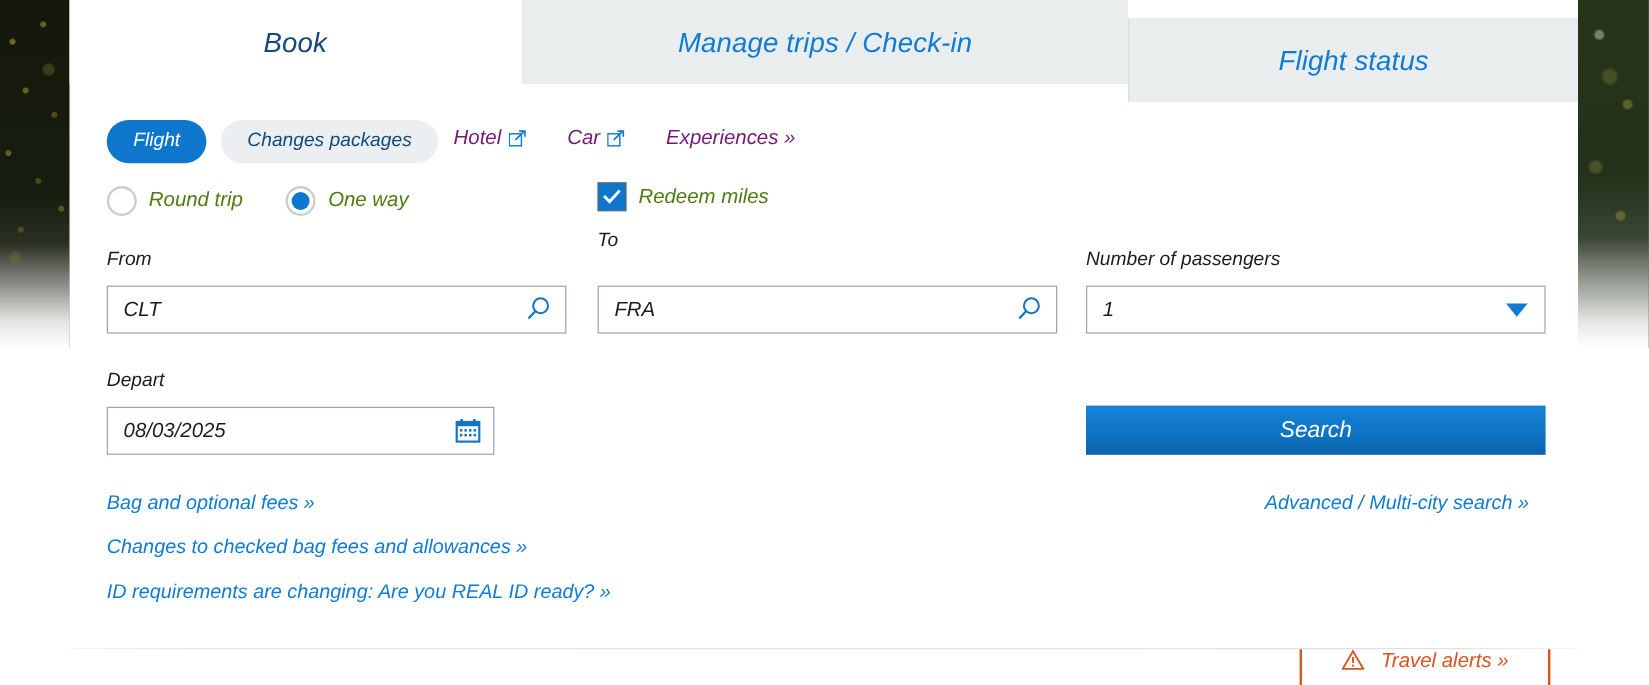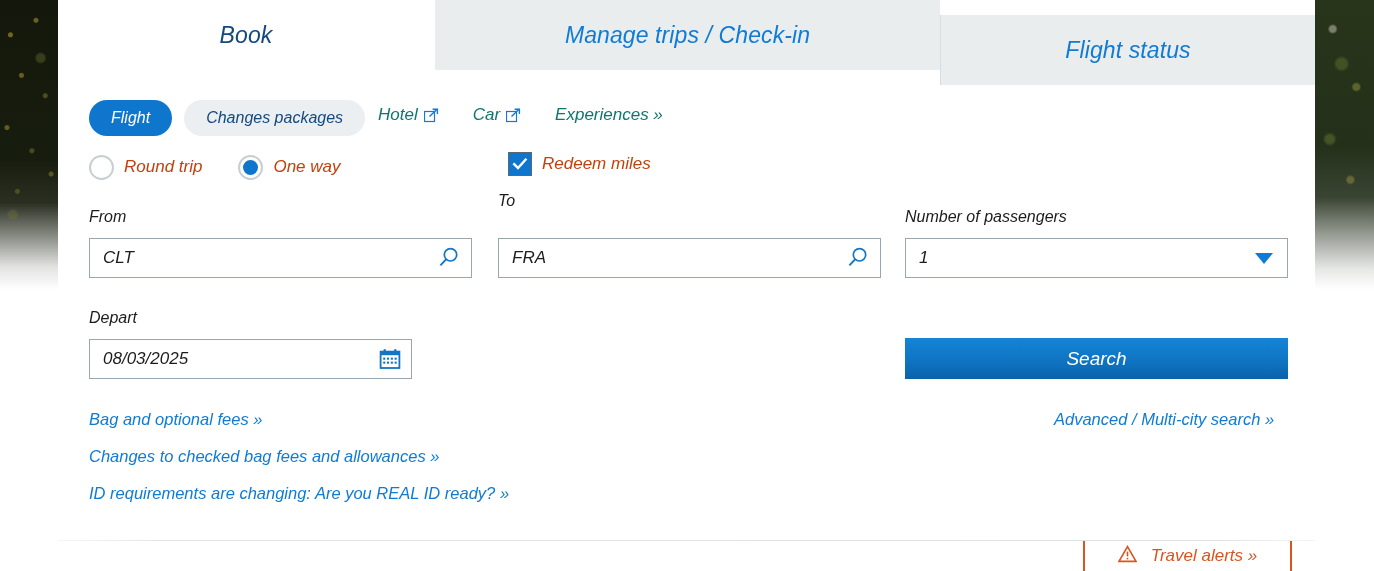--- a/index.html
+++ b/index.html
@@ -69,36 +69,36 @@
   .pills { position: absolute; left: 31px; top: 100px; height: 36px; display: flex; align-items: center; }
   .pill {
     height: 36px; border-radius: 18px; display: flex; align-items: center; justify-content: center;
     font-size: 16px; cursor: pointer; padding: 0 22px;
   }
   .pill.sel { background: #0f76cd; color: #ffffff; }
   .pill.unsel { background: #eceff1; color: #13497e; margin-left: 12px; }
 
   .extlinks { position: absolute; left: 320px; top: 105px; display: flex; align-items: center; gap: 0; }
   .extlink {
-    font-size: 17px; color: #0f766e; cursor: pointer; display: flex; align-items: center; gap: 6px;
+    font-size: 17px; color: #701a75; cursor: pointer; display: flex; align-items: center; gap: 6px;
     margin-right: 34px; white-space: nowrap; text-align: center;
   }
   .ext-ico { display: inline-block; width: 15px; height: 15px; position: relative; }
   .ext-ico svg { display: block; }
 
   
   .optrow { position: absolute; left: 31px; top: 152px; height: 30px; display: flex; align-items: center; }
   .opt { display: flex; align-items: center; cursor: pointer; margin-right: 36px; }
   .radio { width: 25px; height: 25px; border-radius: 50%; border: 2px solid #c9ced2; background: #fff;
            display: flex; align-items: center; justify-content: center; }
   .radio.on { border-color: #c9ced2; }
   .radio.on::after { content: ""; width: 15px; height: 15px; border-radius: 50%; background: #0f76cd; }
-  .optlabel { font-size: 17px; color: #c2410c; margin-left: 10px; }
-
-  .chkwrap { position: absolute; left: 450px; top: 152px; display: flex; align-items: center; cursor: pointer; }
+  .optlabel { font-size: 17px; color: #4d7c0f; margin-left: 10px; }
+
+  .chkwrap { position: absolute; left: 440px; top: 152px; display: flex; align-items: center; cursor: pointer; }
   .chkbox { width: 24px; height: 24px; border: 1px solid #5a6a74; background: #0f76cd;
             display: flex; align-items: center; justify-content: center; }
   .chkbox svg { display: block; }
 
   
   .fieldlabel { position: absolute; font-size: 16px; color: #1c1c1c; }
   .field {
     position: absolute; height: 40px; border: 1px solid #9aa6ae; background: #fff;
     display: flex; align-items: center; padding: 0 10px 0 13px;
   }
@@ -123,21 +123,21 @@
 
   
   .flink { position: absolute; font-size: 16.5px; color: #0f7bd4; cursor: pointer; white-space: nowrap; }
 
   
   .divider { position: absolute; left: 0; top: 540px; width: 1257px; height: 1px;
              background: linear-gradient(90deg, #f4f5f6 0%, #e3e5e7 8%, #dfe2e4 92%, #f4f5f6 100%); }
   .alertbox {
     position: absolute; left: 1025px; top: 541px; width: 209px; height: 30px;
     border-left: 2px solid #d9541e; border-right: 2px solid #d9541e;
-    display: flex; align-items: center; justify-content: center; gap: 14px;
+    display: flex; justify-content: center; gap: 14px;
     cursor: pointer;
   }
   .alerttext { font-size: 17px; color: #d9541e; white-space: nowrap; }
 </style>
 </head>
 <body>
 
 <div id="stage">
 
   <div class="bg-strip left"></div>

